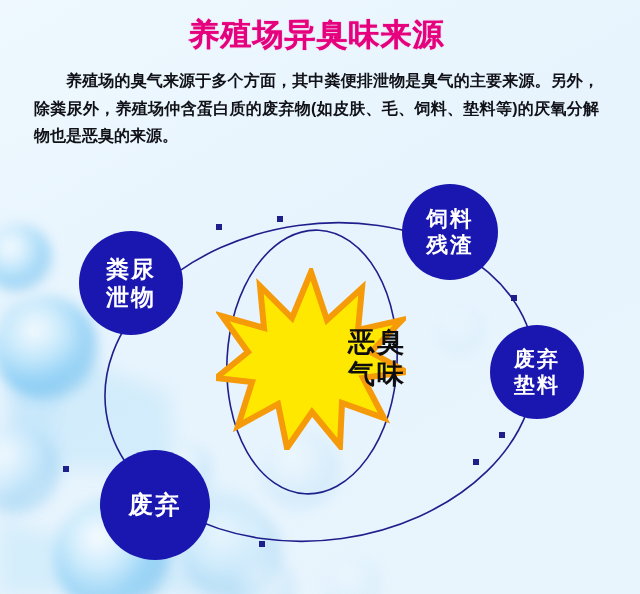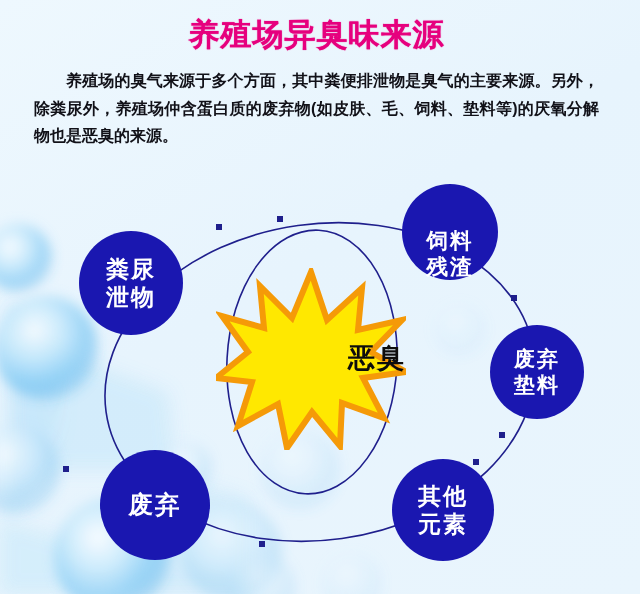--- a/index.html
+++ b/index.html
@@ -89,21 +89,21 @@
     line-height: 1.22;
     z-index: 4;
     box-shadow: 0 0 0 0 rgba(0,0,0,0);
   }
   .node-line {
     display: block;
     white-space: nowrap;
   }
 
   #node-manure   { left: 79px;  top: 231px; width: 104px; height: 104px; font-size: 23px; }
-  #node-feed     { left: 402px; top: 184px; width: 96px;  height: 96px;  font-size: 21.5px; justify-content: flex-end; }
+  #node-feed     { left: 402px; top: 184px; width: 96px;  height: 96px;  font-size: 21.5px; }
   #node-bedding  { left: 490px; top: 325px; width: 94px;  height: 94px;  font-size: 21px; }
   #node-other    { left: 392px; top: 459px; width: 102px; height: 102px; font-size: 23px; }
   #node-fur      { left: 100px; top: 450px; width: 110px; height: 110px; font-size: 24.5px; }
 
   
   #center-burst {
     position: absolute;
     left: 216px;
     top: 268px;
     width: 190px;
@@ -205,41 +205,38 @@
         <rect x="63" y="466" width="6" height="6"></rect>
       </g>
     </svg>
 
     <div id="center-burst">
       <svg viewBox="0 0 190 182" aria-hidden="true">
         <polygon points="95,4 111,52 146,20 142,62 186,52 155,84 190,104 147,110 168,150 126,135 124,178 96,144 71,180 62,136 22,158 36,114 0,110 32,84 6,48 48,60 44,18 76,50" fill="#ffe800" stroke="#f59a08" stroke-width="6" stroke-linejoin="miter"></polygon>
       </svg>
       <div id="center-burst-label">
         <span class="node-line">恶臭</span>
+        <span class="node-line">气味</span>
       </div>
     </div>
 
     <div id="node-manure" class="node-circle">
       <span class="node-line">粪尿</span>
       <span class="node-line">泄物</span>
     </div>
 
     <div id="node-feed" class="node-circle">
       <span class="node-line">饲料</span>
       <span class="node-line">残渣</span>
     </div>
 
     <div id="node-bedding" class="node-circle">
       <span class="node-line">废弃</span>
       <span class="node-line">垫料</span>
     </div>
 
-    <div id="node-other" class="node-circle">
-      <span class="node-line">其他</span>
-      <span class="node-line">元素</span>
-    </div>
 
     <div id="node-fur" class="node-circle">
       <span class="node-line">废弃</span>
     </div>
 
   </div>
 </div>
 
 </body></html>

